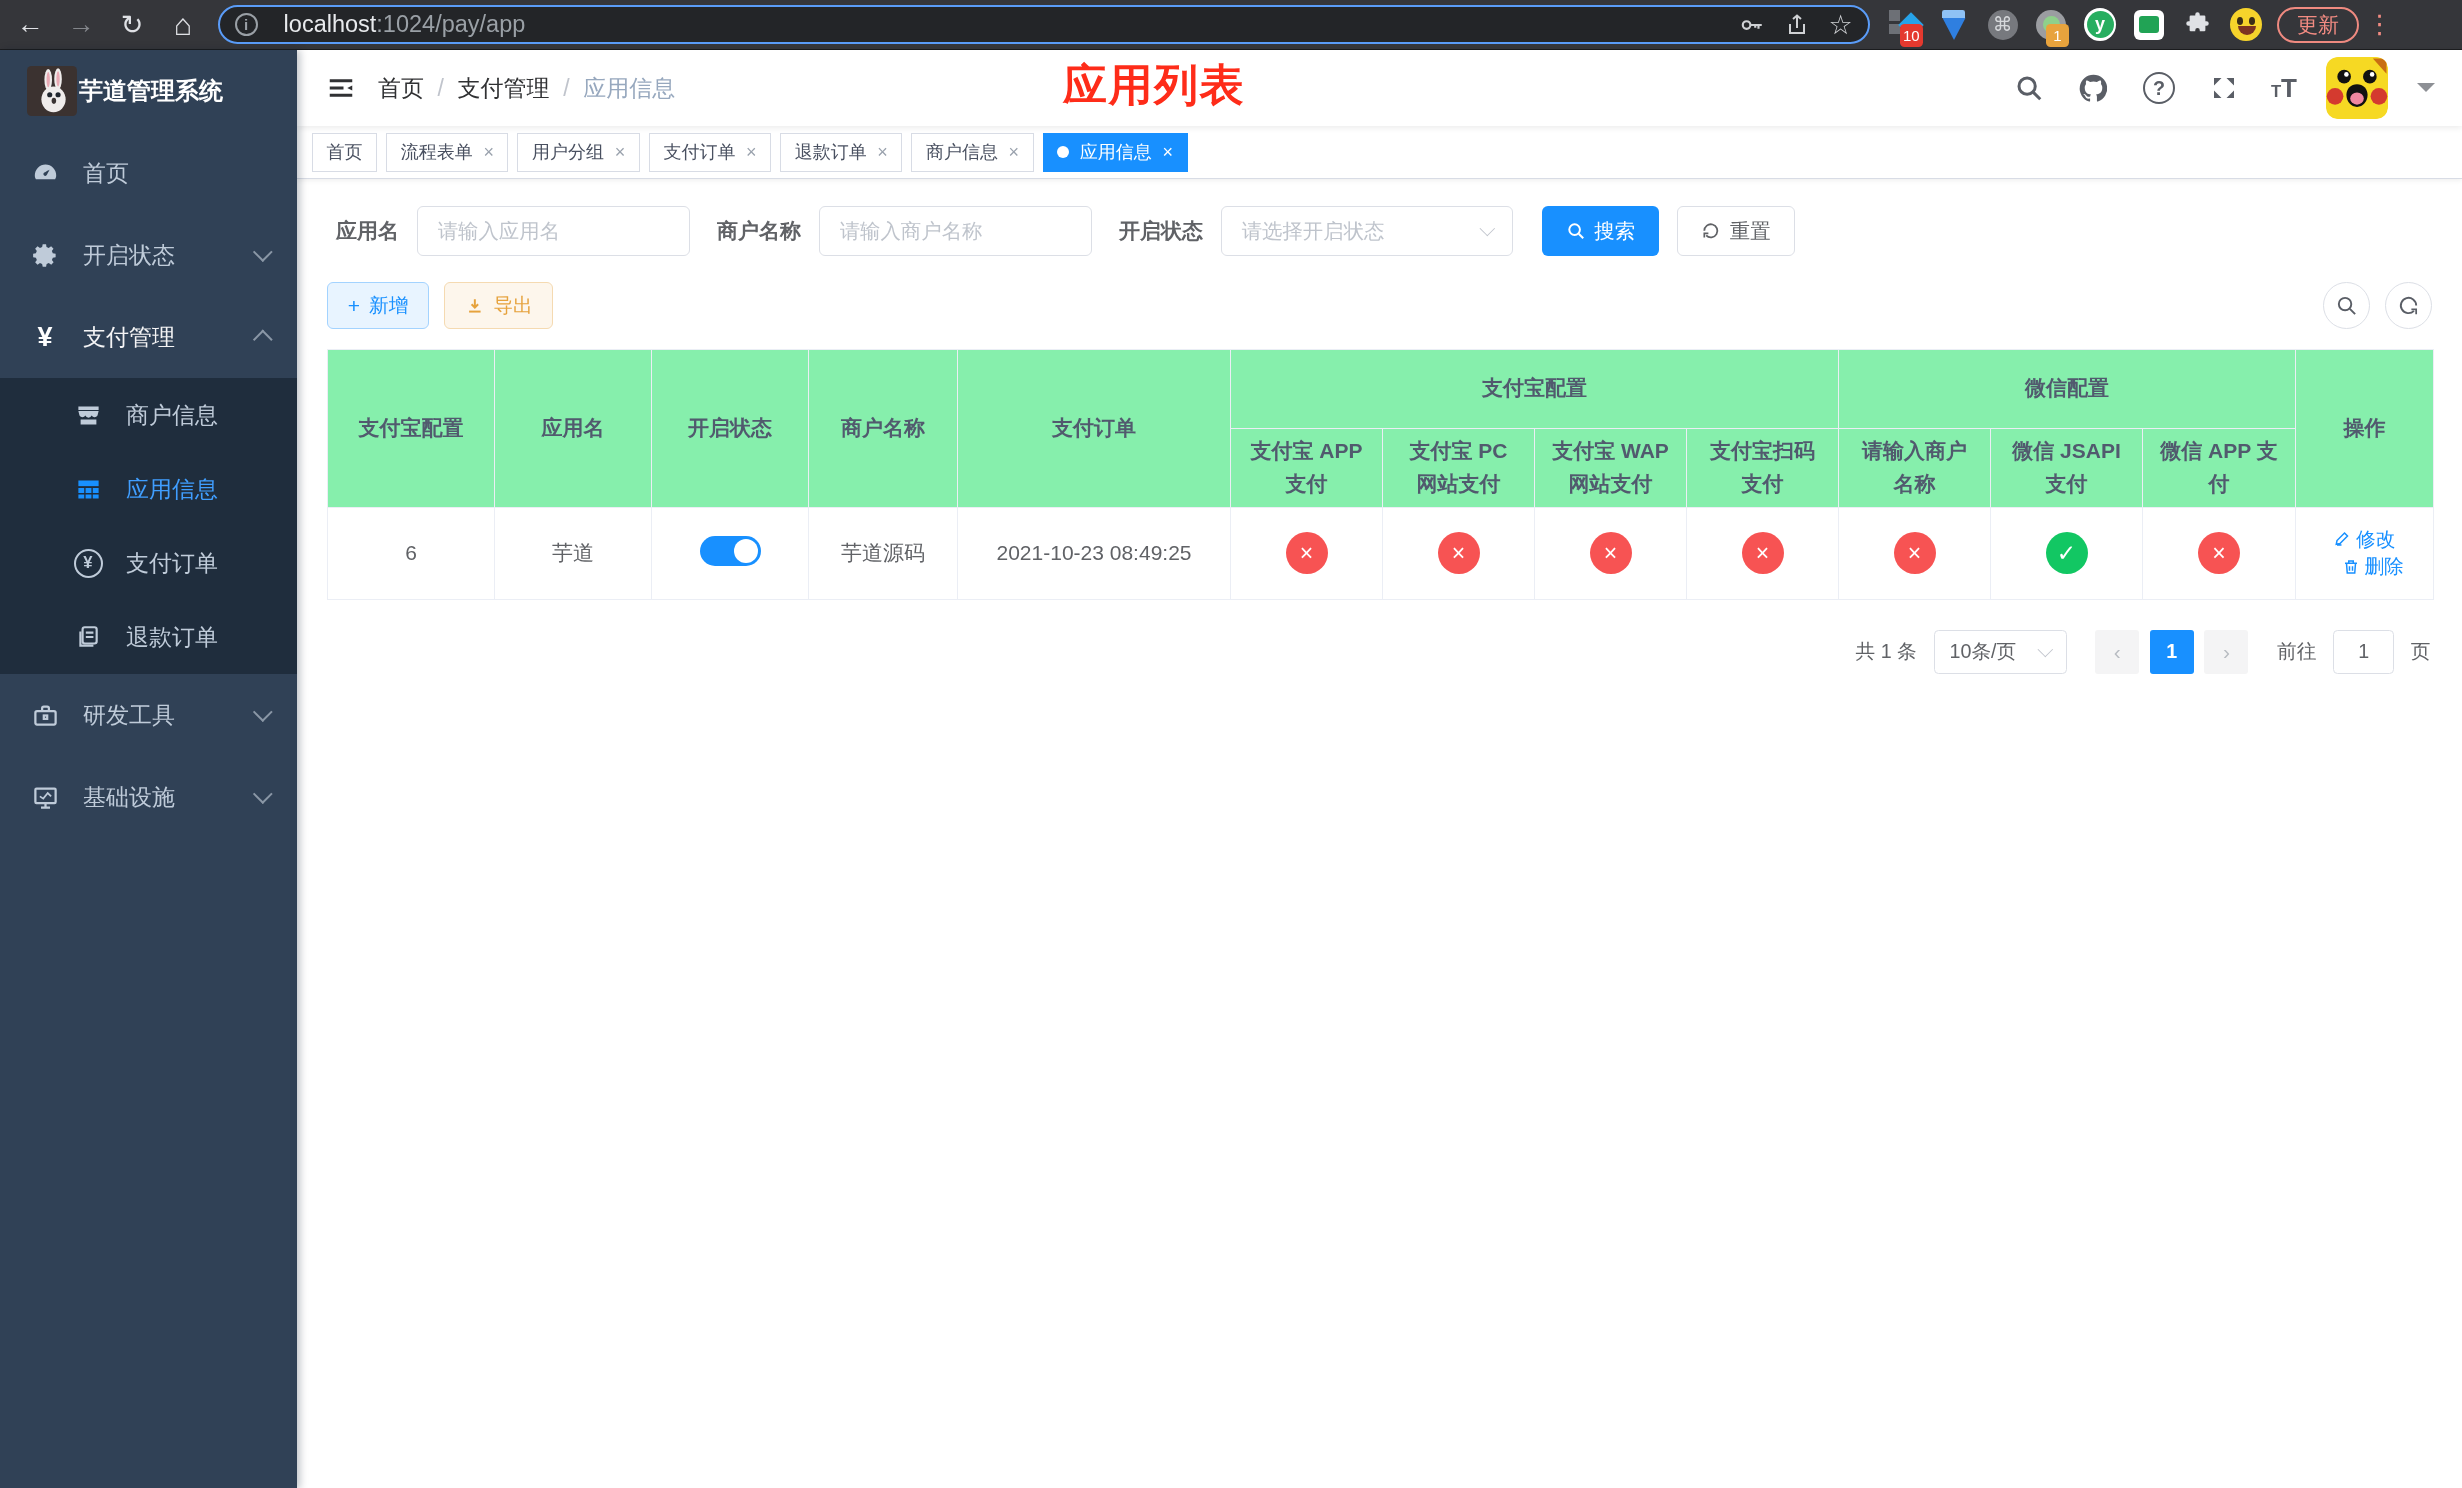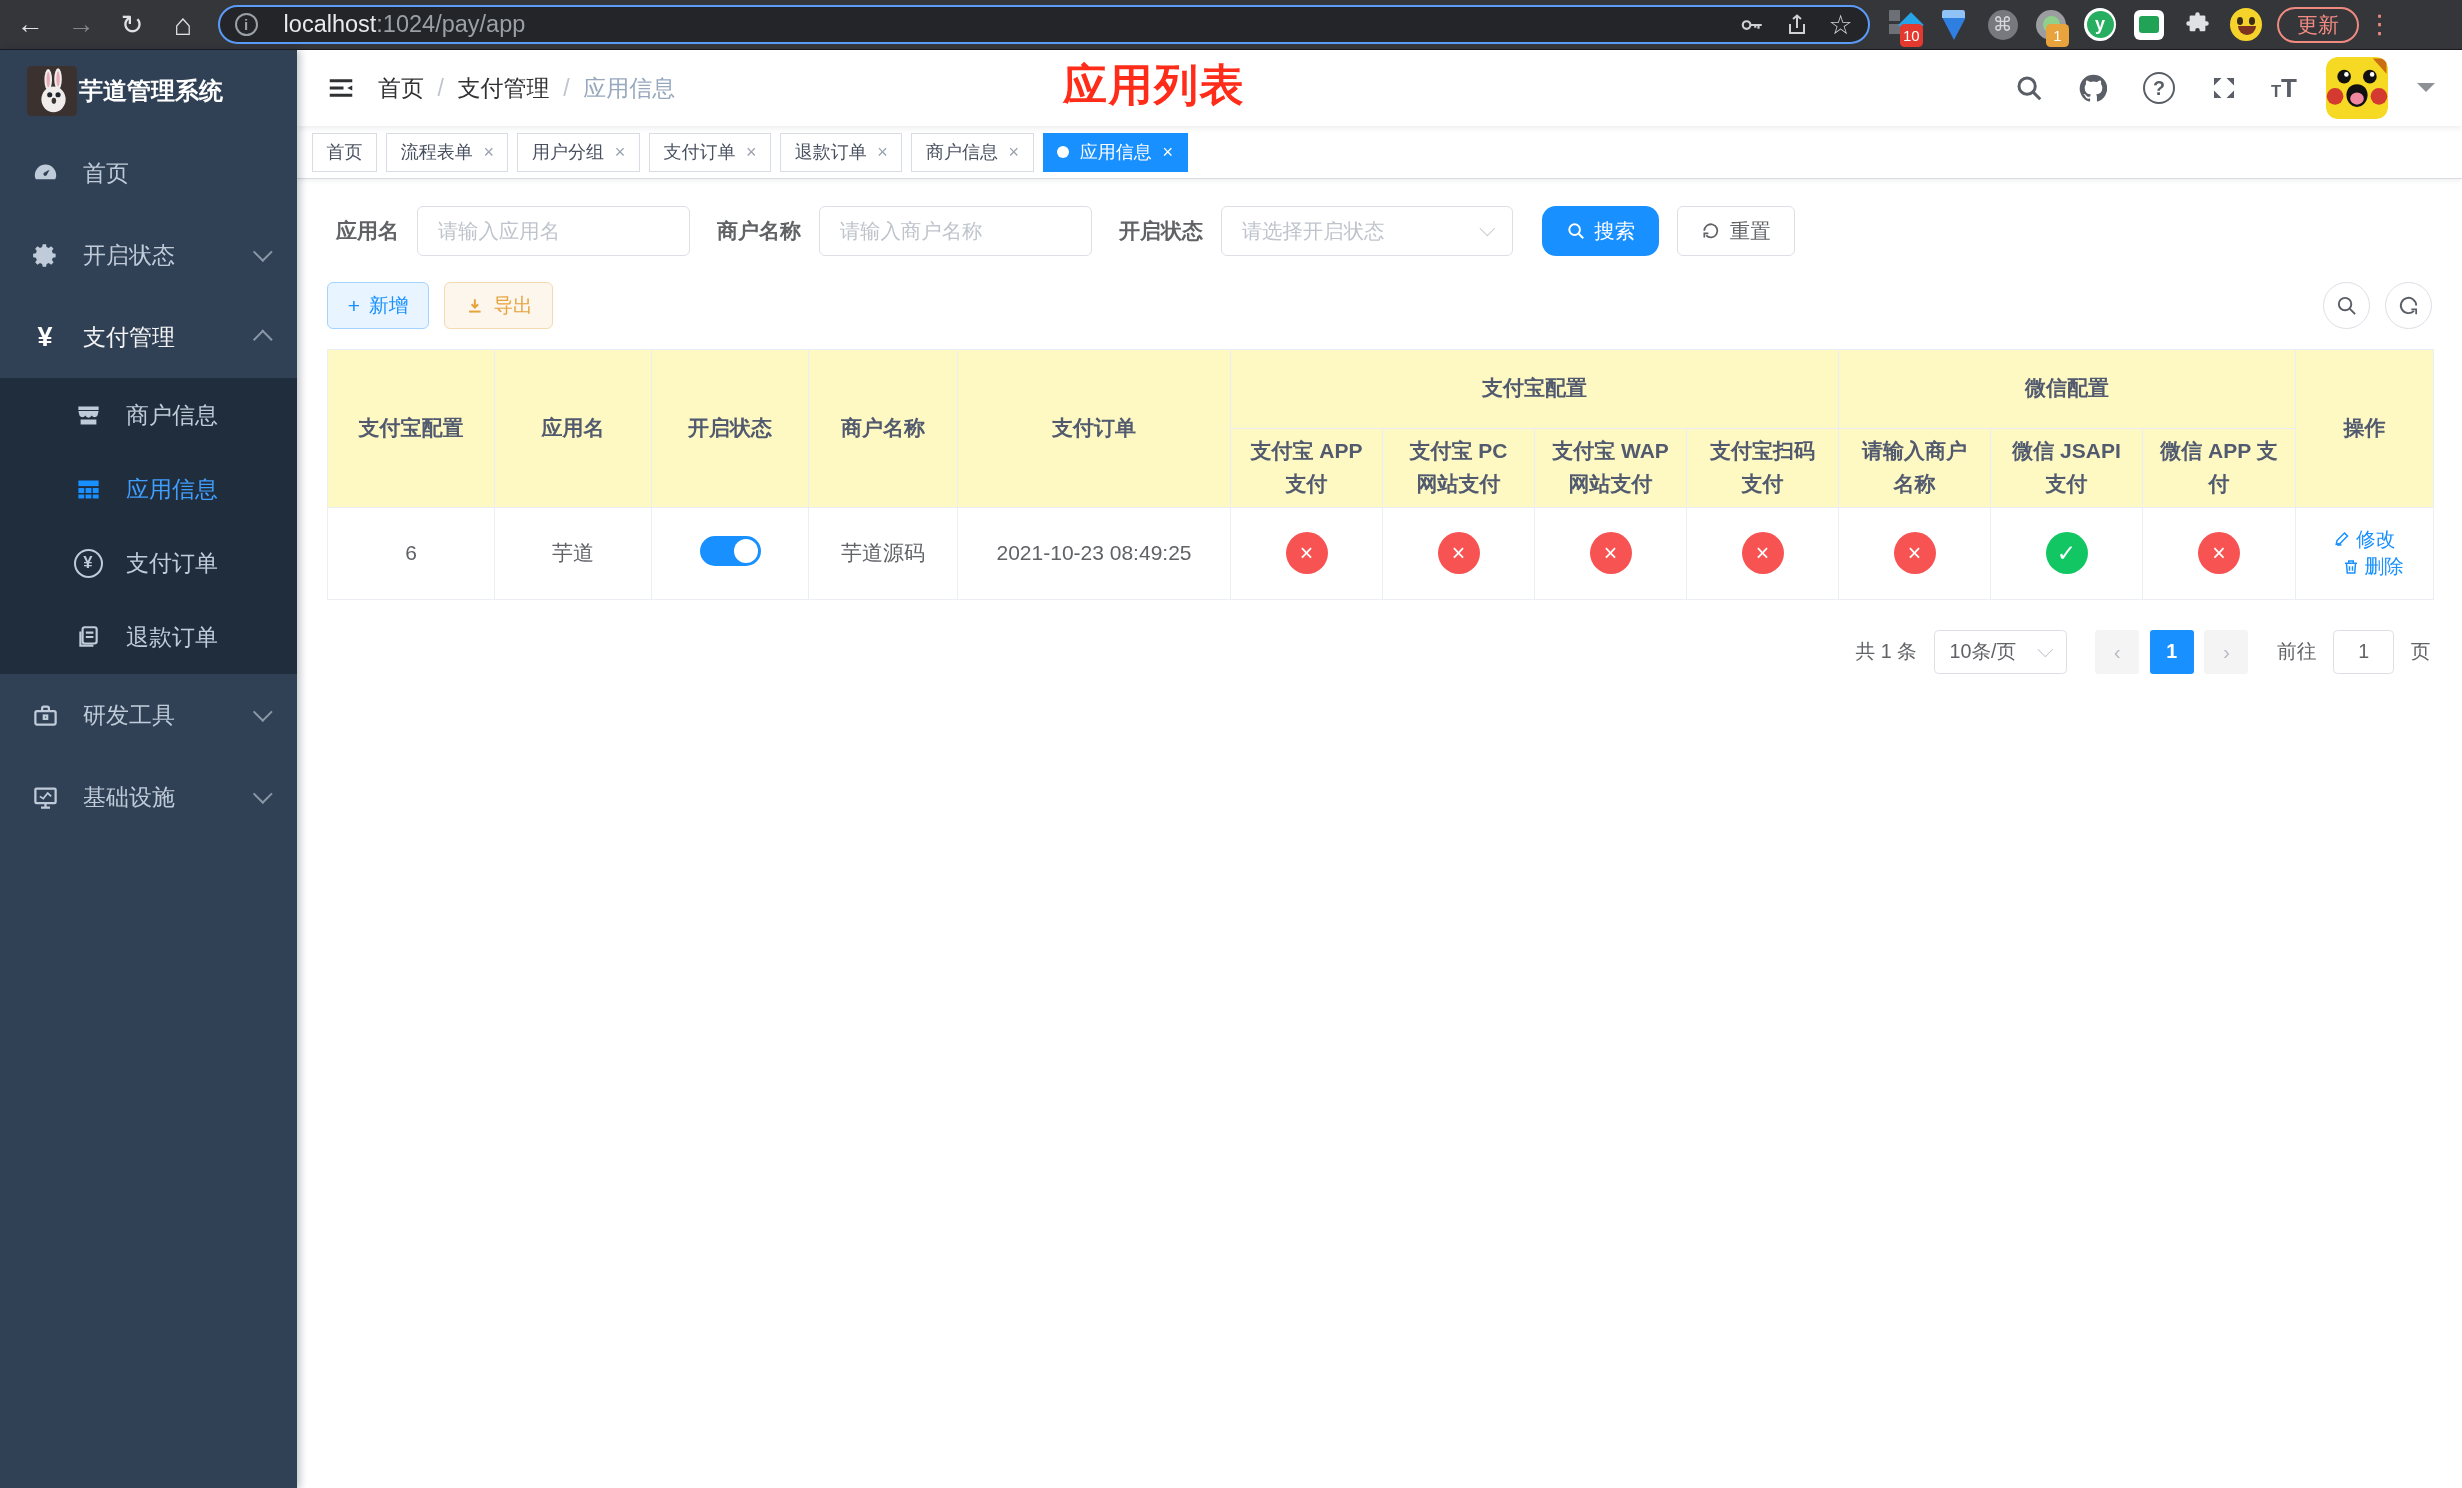--- a/index.html
+++ b/index.html
@@ -87,34 +87,34 @@
 
   
   .content { flex:1; padding:27px 30px 0 30px; background:#fff; }
   .filter-row { display:flex; align-items:center; gap:18px; flex-wrap:nowrap; }
   .f-label { font-size:21px; font-weight:bold; color:#606266; white-space:nowrap; margin-left:9px; }
   .f-input { height:50px; border:1.5px solid #dcdfe6; border-radius:6px; padding:0 19.7px; font-size:20.4px; color:#606266; width:273px; background:#fff; font-family:inherit; }
   .f-input::placeholder { color:#bfc4cc; }
   .f-select { height:50px; border:1.5px solid #dcdfe6; border-radius:6px; padding:0 19.7px; font-size:20.4px; color:#bfc4cc; width:292px; background:#fff; display:flex; align-items:center; justify-content:space-between; cursor:pointer; }
   .sel-caret { width:10.6px; height:10.6px; border-right:1.5px solid #c0c4cc; border-bottom:1.5px solid #c0c4cc; transform:rotate(45deg); margin-top:-4.5px; }
   .btn { height:50px; border-radius:6px; font-size:20.4px; display:inline-flex; align-items:center; justify-content:center; gap:9px; padding:0 23px; cursor:pointer; border:1.5px solid transparent; white-space:nowrap; }
-  .btn-primary { background:#1890ff; color:#fff; margin-left:10.6px;border-radius:14px; }
+  .btn-primary { background:#1890ff; color:#fff; margin-left:10.6px; }
   .btn-plain { background:#fff; color:#606266; border-color:#dcdfe6; }
 
   .tools-row { margin-top:26px; display:flex; align-items:center; }
   .btn-sm { height:47px; font-size:19.7px; padding:0 19.7px; border-radius:6px; }
   .btn-add { background:#e8f4ff; border:1.5px solid #a3d3ff; color:#1890ff; }
   .btn-export { background:#fdf6ec; border:1.5px solid #f5dab1; color:#e6a23c; margin-left:15px; }
   .tools-right { margin-left:auto; display:flex; gap:15px; }
   .circ-btn { width:47px; height:47px; border-radius:50%; border:1.5px solid #dcdfe6; background:#fff; display:flex; align-items:center; justify-content:center; color:#5a5e66; cursor:pointer; }
 
   
   table.grid { border-collapse:collapse; width:2106px; margin-top:19.7px; table-layout:fixed; }
   .grid th, .grid td { border:1.5px solid #ebeef5; font-size:21px; text-align:center; vertical-align:middle; }
-  .grid th { background:#fef9c3; color:#515a6e; font-weight:bold; height:79px; padding:6px 13.6px; line-height:1.55; }
+  .grid th { background:#86efac; color:#515a6e; font-weight:bold; height:79px; padding:6px 13.6px; line-height:1.55; }
   .grid td { color:#606266; height:92px; background:#fff; padding:6px 7.6px; }
   .toggle { width:61px; height:30px; border-radius:15px; background:#1890ff; position:relative; display:inline-block; cursor:pointer; }
   .toggle .knob { position:absolute; right:3px; top:3px; width:24px; height:24px; border-radius:50%; background:#fff; }
   .stat { width:42px; height:42px; border-radius:50%; display:inline-flex; align-items:center; justify-content:center; color:#fff; font-size:23px; line-height:1; }
   .stat.off { background:#f75353; }
   .stat.on { background:#12c763; }
   .op-link { color:#1890ff; font-size:19.7px; display:inline-flex; align-items:center; gap:4.5px; cursor:pointer; white-space:nowrap; }
   .op-link + .op-link { margin-left:16.7px; }
 
   

